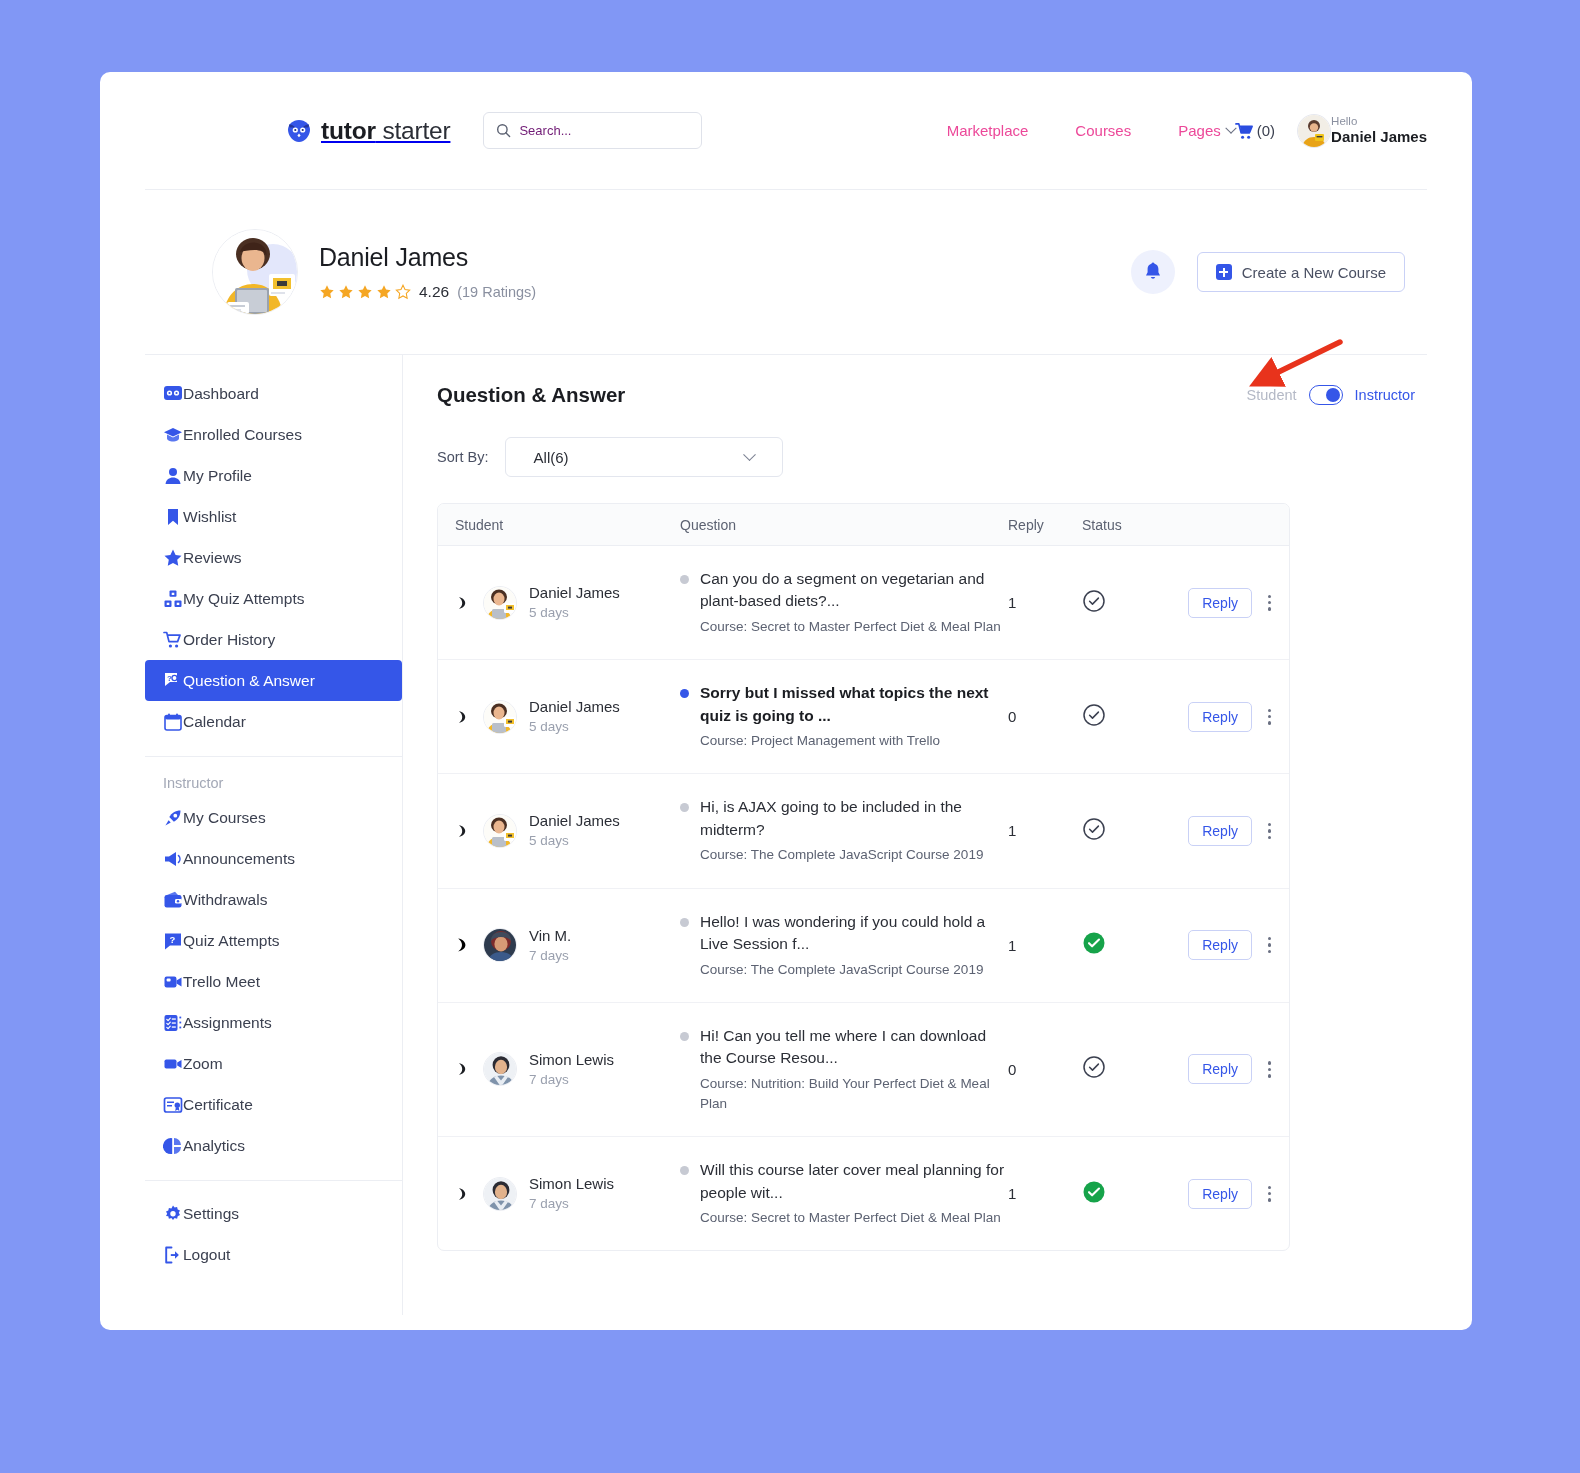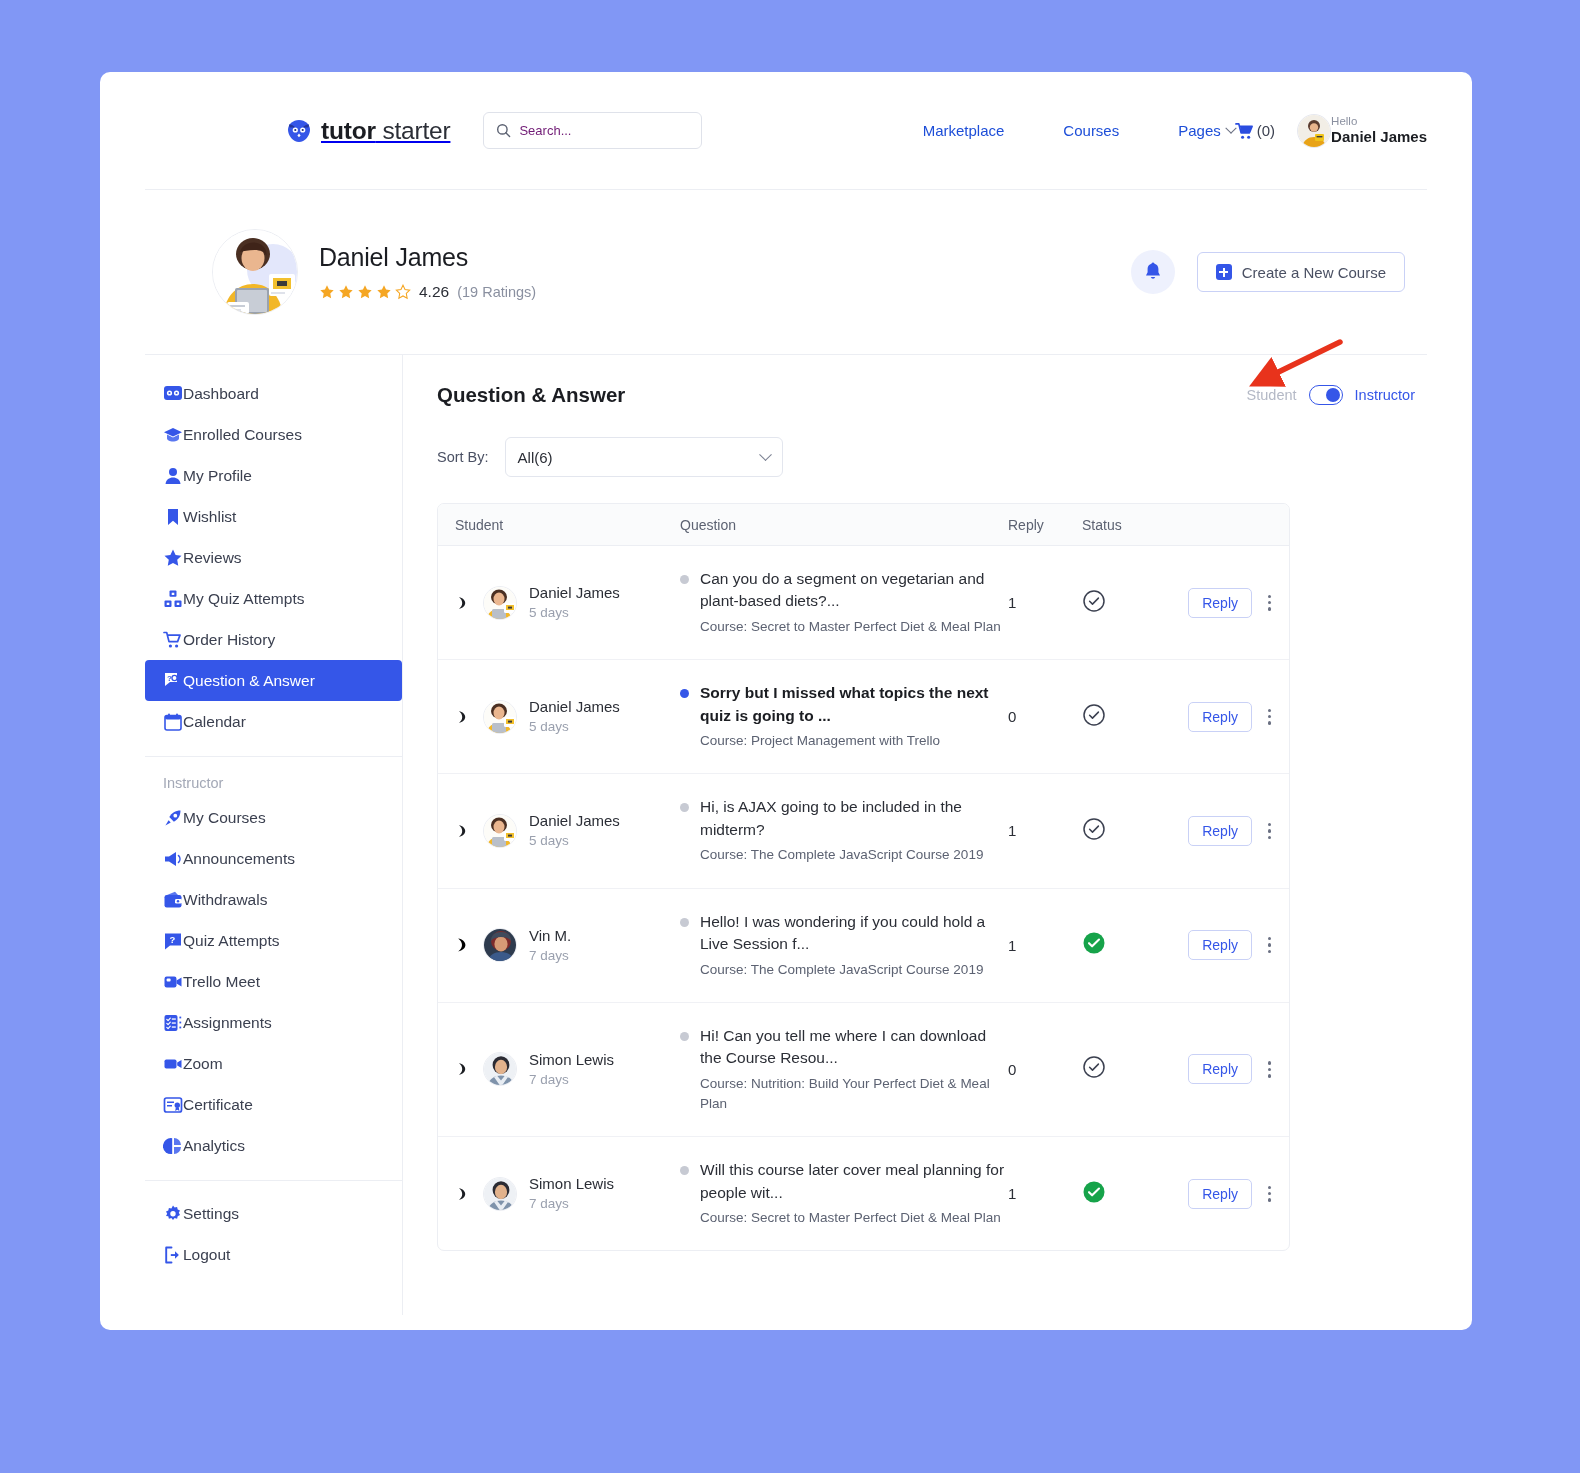--- a/index.html
+++ b/index.html
@@ -38,22 +38,22 @@
     margin-left: 33px;
     width: 219px; height: 37px;
     border: 1px solid #dfe2ea; border-radius: 6px;
     display: flex; align-items: center; gap: 8px; padding: 0 12px;
     background: #fff;
   }
   .search-ph { font-size: 13px; color: #701a75; }
 
   .nav { margin-left: auto; display: flex; align-items: center; }
   .nav-link {
-    font-size: 15px; color: #1d4ed8; text-decoration: none;
-    margin-right: 47px; display: inline-flex; align-items: center; gap: 6px; margin-left: 12px;
+    font-size: 15px; color: #ec4899; text-decoration: none;
+    margin-right: 47px; display: inline-flex; align-items: center; gap: 6px;
   }
   .nav-link:last-of-type { margin-right: 0; }
   .caret { display: inline-block; width: 8px; height: 8px;
            border-right: 1.4px solid #6a7082; border-bottom: 1.4px solid #6a7082;
            transform: rotate(45deg) translate(-2px,-2px); }
   .cart { display: flex; align-items: center; gap: 3px; margin-right: 22px; }
   .cart-count { font-size: 15px; color: #3b4050; }
 
   .user-chip { display: flex; align-items: center; }
   .avatar-ring {
@@ -128,21 +128,21 @@
   }
   .switch .knob {
     position: absolute; right: 2px; top: 1.5px; width: 14px; height: 14px;
     border-radius: 50%; background: #3556e8;
   }
 
   .sortbar { display: flex; align-items: center; gap: 16px; margin-top: 30px; }
   .sort-label { font-size: 14.5px; color: #4a5063; }
   .select {
     width: 278px; height: 40px; border: 1px solid #e3e6ee; border-radius: 6px;
-    background: #fff; display: flex; align-items: center; padding: 0 12px;
+    background: #fff; display: flex; align-items: center; padding: 0 28px;
     font-size: 15px; color: #2b2e36; cursor: pointer;
   }
   .select .chev {
     margin-left: auto; width: 9px; height: 9px;
     border-right: 1.6px solid #7b8192; border-bottom: 1.6px solid #7b8192;
     transform: rotate(45deg) translate(-2px,-2px);
   }
 
   
   .qa-table {

